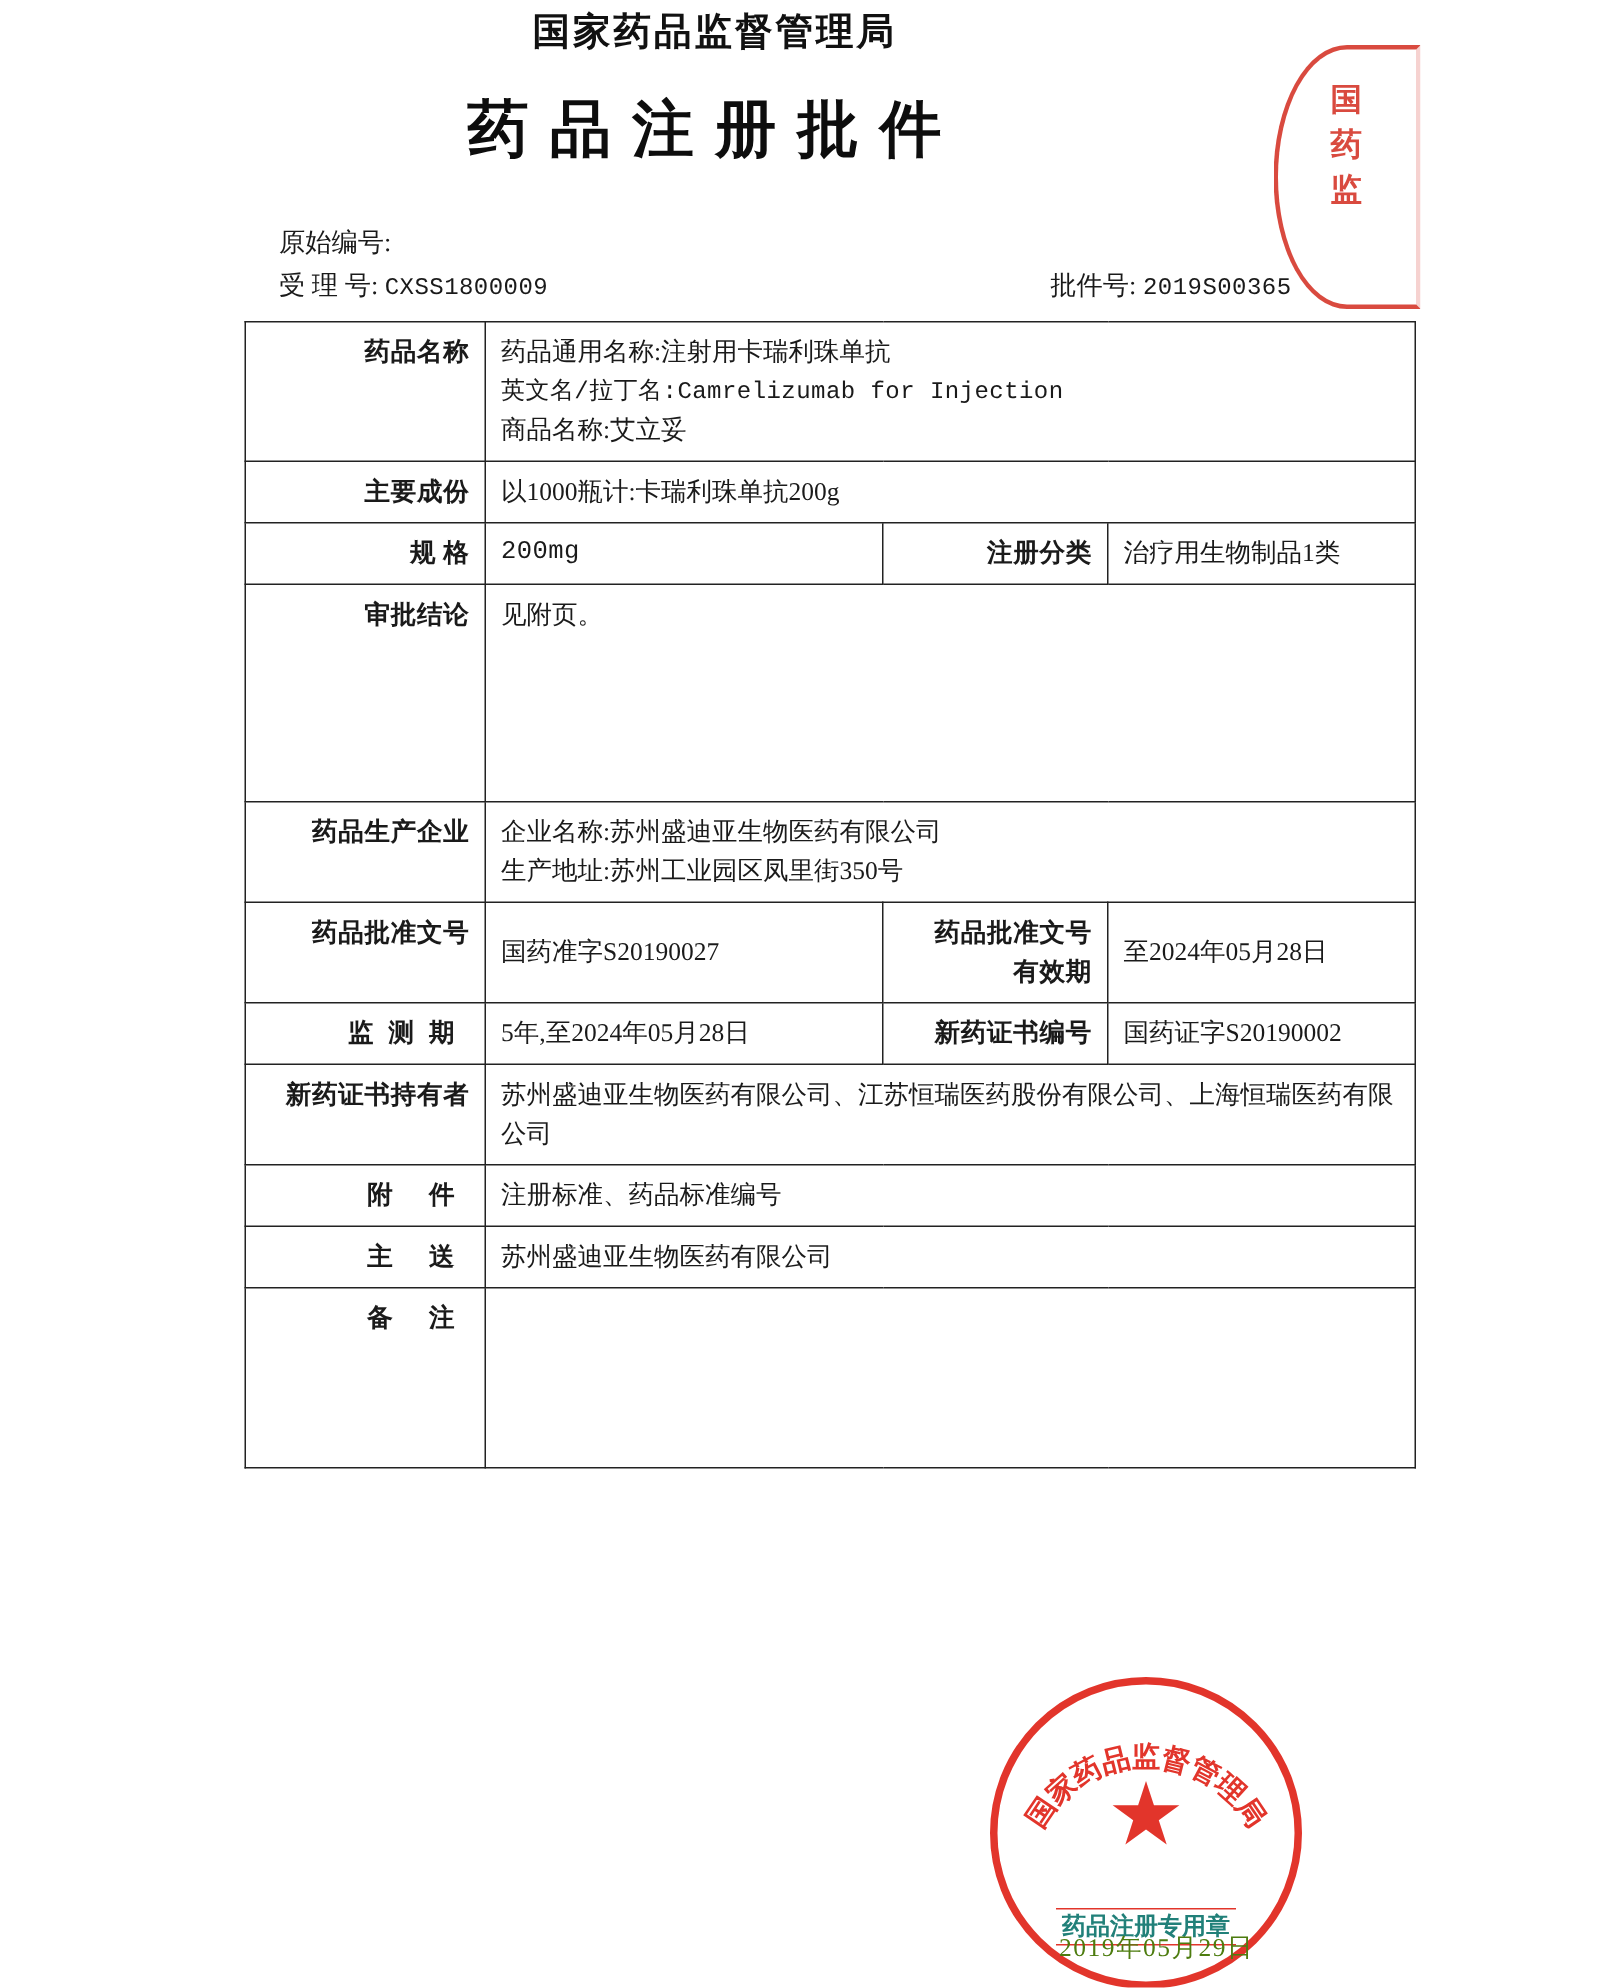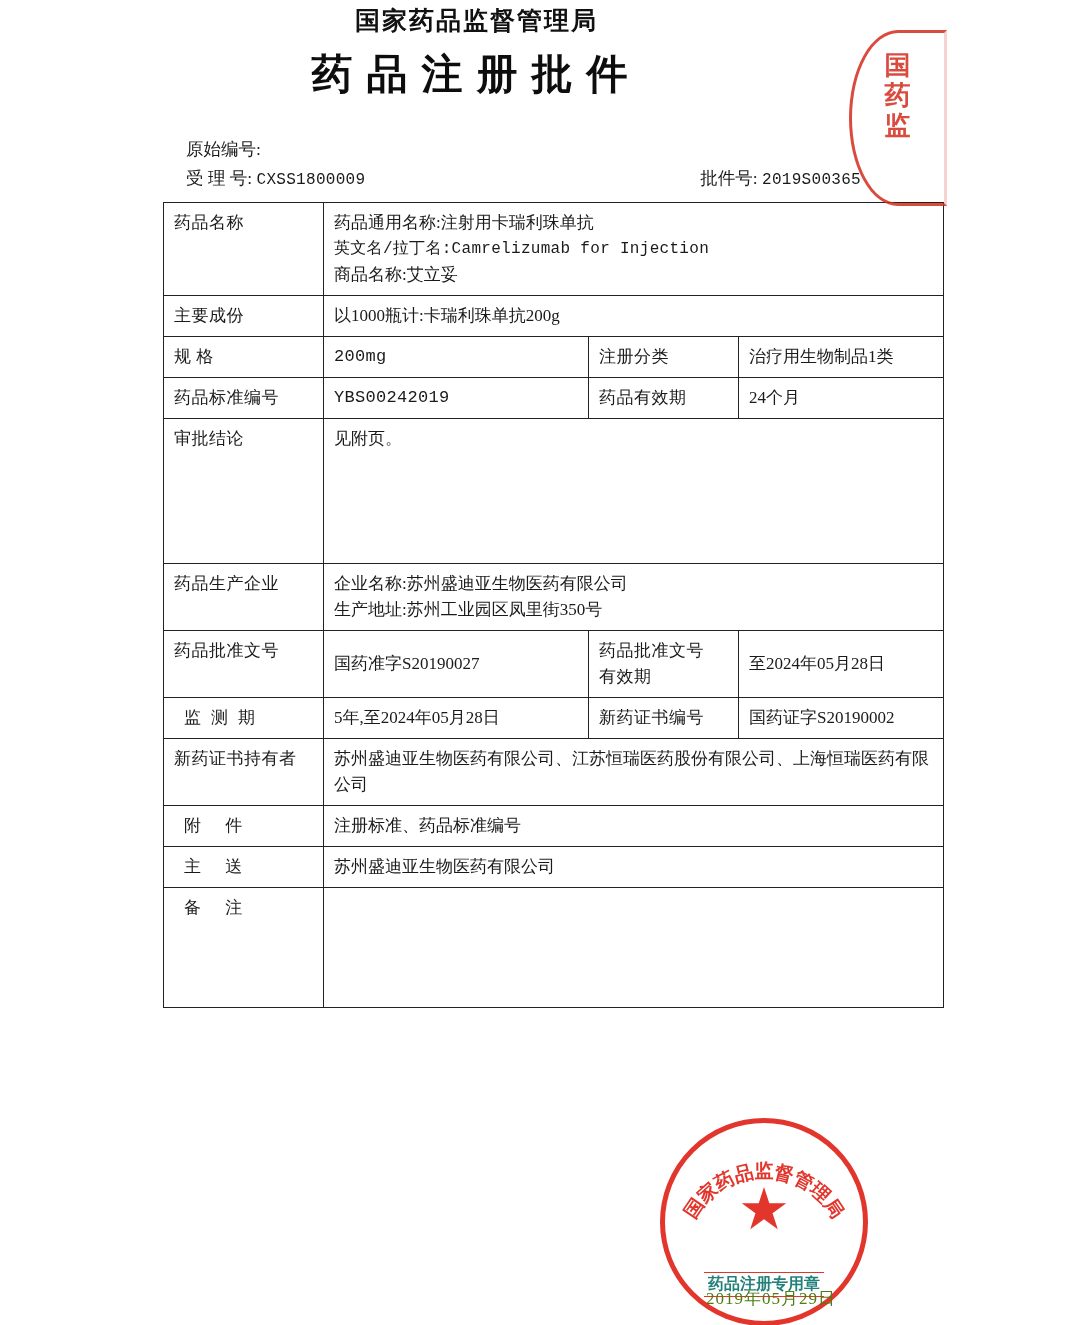--- a/index.html
+++ b/index.html
@@ -26,21 +26,21 @@
     font-weight: bold;
     letter-spacing: 2px;
     padding-top: 4px;
     color: #111;
   }
   .doc-title {
     text-align: center;
     font-size: 41px;
     font-weight: bold;
     letter-spacing: 14px;
-    margin-top: 10px;
+    margin-top: 22px;
     color: #0d0d0d;
   }
   .meta {
     margin-top: 34px;
     padding-left: 186px;
     padding-right: 92px;
     font-size: 17.5px;
     line-height: 27px;
   }
   .meta-row {
@@ -56,22 +56,22 @@
     table-layout: fixed;
   }
   table.main td {
     border: 1.4px solid #222;
     padding: 7px 10px;
     font-size: 17px;
     vertical-align: top;
     line-height: 26px;
   }
   td.lbl {
-    text-align: left;
-    font-weight: normal;
+    text-align: right;
+    font-weight: bold;
     vertical-align: middle;
     font-size: 17.5px;
     letter-spacing: 0.5px;
     white-space: nowrap;
   }
   td.lbl.sp3 { letter-spacing: 10px; text-indent: 10px; }
   td.val {
     text-align: left;
   }
   td.val.mid { vertical-align: middle; }
@@ -99,21 +99,21 @@
     border-right: 3px solid rgba(211,43,30,0.25);
     border-radius: 50% 0 0 50%;
     color: #d32b1e;
     opacity: 0.85;
   }
   .seal-top span {
     position: absolute;
     left: 26px;
     top: 18px;
     width: 40px;
-    font-size: 26px;
+    font-size: 21px;
     font-weight: bold;
     line-height: 30px;
     text-align: center;
     letter-spacing: 1px;
   }
   .seal-main {
     position: absolute;
     left: 660px;
     top: 1118px;
     width: 198px;
@@ -215,26 +215,20 @@
         <td class="lbl">主要成份</td>
         <td class="val mid" colspan="3">以1000瓶计:卡瑞利珠单抗200g</td>
       </tr>
       <tr>
         <td class="lbl">规  格</td>
         <td class="val mid mono">200mg</td>
         <td class="lbl">注册分类</td>
         <td class="val mid">治疗用生物制品1类</td>
       </tr>
       <tr>
-        <td class="lbl">药品标准编号</td>
-        <td class="val mid mono">YBS00242019</td>
-        <td class="lbl">药品有效期</td>
-        <td class="val mid">24个月</td>
-      </tr>
-      <tr>
         <td class="lbl tall">审批结论</td>
         <td class="val tall" colspan="3">见附页。</td>
       </tr>
       <tr>
         <td class="lbl">药品生产企业</td>
         <td class="val" colspan="3">
           <span class="cell-line">企业名称:苏州盛迪亚生物医药有限公司</span>
           <span class="cell-line">生产地址:苏州工业园区凤里街350号</span>
         </td>
       </tr>

